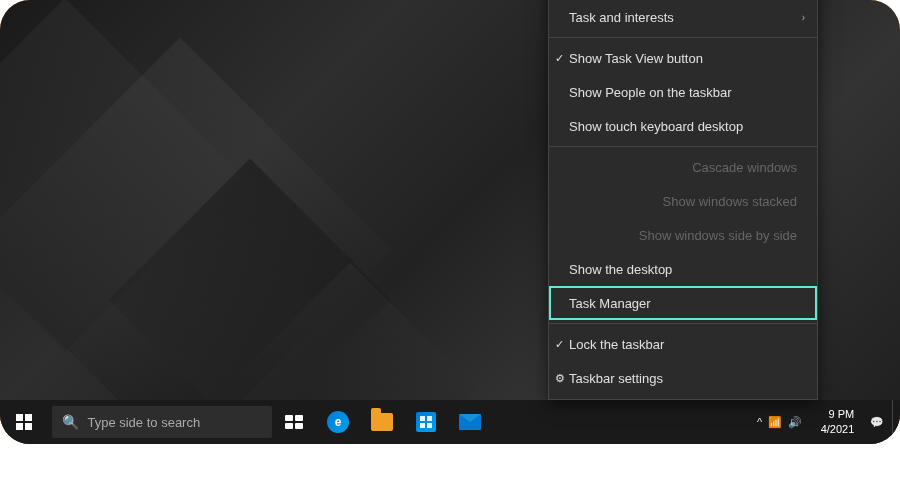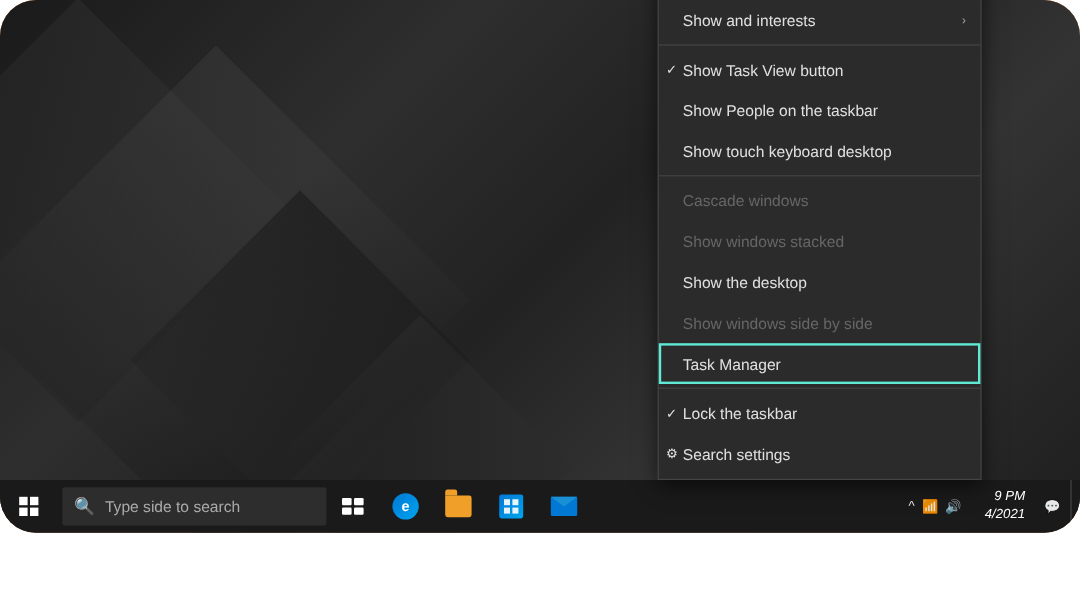--- a/index.html
+++ b/index.html
@@ -230,21 +230,20 @@
       cursor: pointer;
       opacity: 0.9;
     }
     #clock {
       color: white;
       font-size: 11px;
       text-align: right;
       padding: 0 8px;
       cursor: pointer;
       line-height: 1.4;
-      font-style: italic;
     }
     #show-desktop-btn {
       width: 8px;
       height: 44px;
       border-left: 1px solid #444;
       cursor: pointer;
     }
 
     
     #context-menu {
@@ -266,20 +265,21 @@
       color: #e0e0e0;
       font-size: 13px;
       cursor: pointer;
       position: relative;
       white-space: nowrap;
       height: 34px;
     }
     .menu-item.disabled {
       color: #666;
       cursor: default;
+      justify-content: flex-end;
     }
     .menu-item .checkmark {
       position: absolute;
       left: 6px;
       font-size: 11px;
       color: #e0e0e0;
     }
     .menu-item .gear-icon {
       position: absolute;
       left: 6px;
@@ -315,21 +315,21 @@
   <div class="geo-shape geo4"></div>
 
   <div id="context-menu">
 
     <div class="menu-item">
       <span>Search</span>
       <span class="arrow">›</span>
     </div>
 
     <div class="menu-item">
-      <span>Show and interests</span>
+      <span>Task and interests</span>
       <span class="arrow">›</span>
     </div>
     <div class="menu-separator"></div>
 
     <div class="menu-item">
       <span class="checkmark">✓</span>
       <span>Show Task View button</span>
     </div>
 
     <div class="menu-item">
@@ -343,41 +343,41 @@
     <div class="menu-separator"></div>
 
     <div class="menu-item disabled">
       <span>Cascade windows</span>
     </div>
 
     <div class="menu-item disabled">
       <span>Show windows stacked</span>
     </div>
 
-    <div class="menu-item">
-      <span>Show the desktop</span>
-    </div>
-
     <div class="menu-item disabled">
       <span>Show windows side by side</span>
     </div>
 
+    <div class="menu-item">
+      <span>Show the desktop</span>
+    </div>
+
     <div class="menu-item task-manager-highlighted">
       <span>Task Manager</span>
     </div>
     <div class="menu-separator"></div>
 
     <div class="menu-item">
       <span class="checkmark">✓</span>
       <span>Lock the taskbar</span>
     </div>
 
     <div class="menu-item">
       <span class="gear-icon">⚙</span>
-      <span>Search settings</span>
+      <span>Taskbar settings</span>
     </div>
   </div>
 
   <div id="taskbar">
 
     <div class="taskbar-icon" id="start-button">
       <div class="windows-logo">
         <span></span>
           <span></span>
           <span></span>

